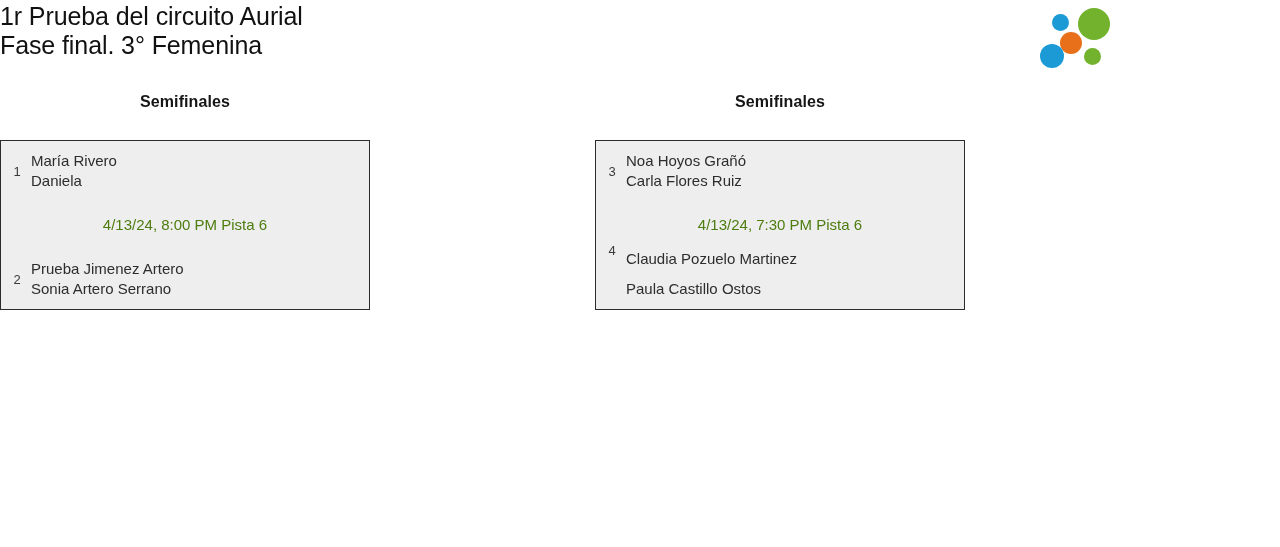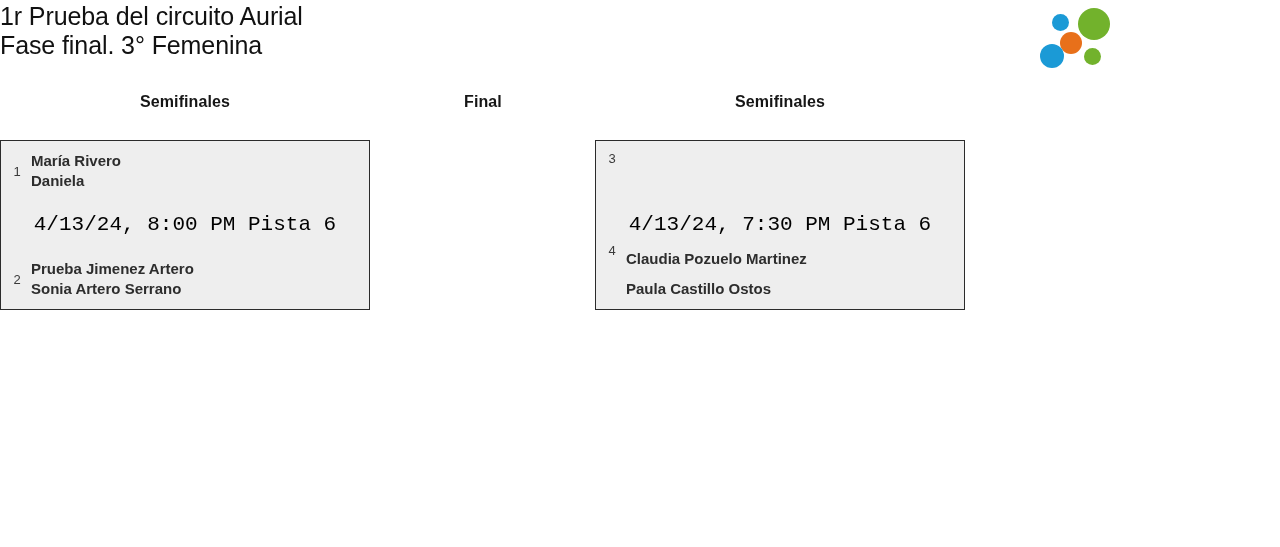--- a/index.html
+++ b/index.html
@@ -135,33 +135,31 @@
 
   .players {
     padding-left: 6px;
   }
 
   .player-name {
     font-size: 15px;
     line-height: 20px;
     color: #2d2d2d;
     white-space: nowrap;
-    font-weight: bold;
   }
 
   .match-meta {
     position: absolute;
     left: 0;
     right: 0;
     top: 74px;
     text-align: center;
-    font-size: 21px;
+    font-size: 15px;
     line-height: 20px;
-    color: #000000;
-    font-family: Liberation Mono, monospace;
+    color: #4d7c0f;
   }
 
   .final-slot {
     height: 170px;
   }
 </style>
 </head>
 <body>
 
 <div class="page">
@@ -207,31 +205,34 @@
           <span class="players">
             <span class="player-name" style="display:block;">Prueba Jimenez Artero</span>
             <span class="player-name" style="display:block;">Sonia Artero Serrano</span>
           </span>
         </div>
 
       </div>
     </div>
 
     <div class="round round-final">
-      <div class="round-title">Final</div>
       <div class="final-slot"></div>
     </div>
 
     <div class="round round-semis-right">
       <div class="round-title">Semifinales</div>
 
       <div class="match-box">
 
         <div class="team-row team-row-top">
           <span class="seed">3</span>
+          <span class="players">
+            <span class="player-name" style="display:block;">Noa Hoyos Grañó</span>
+            <span class="player-name" style="display:block;">Carla Flores Ruiz</span>
+          </span>
         </div>
 
         <div class="match-meta">4/13/24, 7:30 PM Pista 6</div>
 
         <div class="team-row team-row-bottom">
           <span class="seed">4</span>
           <span class="players">
             <span class="player-name" style="display:block;margin-top:48px;">Claudia Pozuelo Martinez</span>
             <span class="player-name" style="display:block;margin-top:10px;">Paula Castillo Ostos</span>
           </span>

